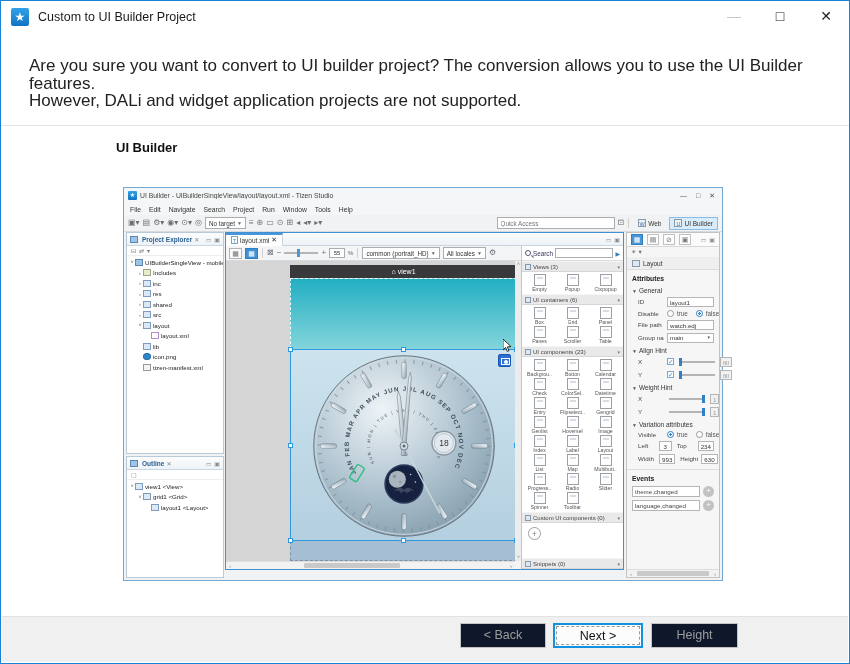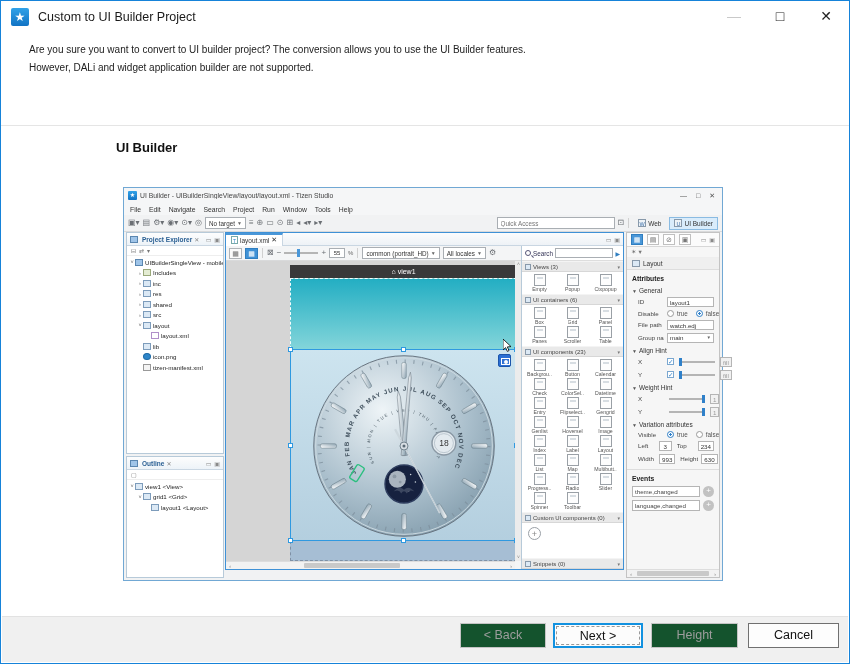--- a/index.html
+++ b/index.html
@@ -8,21 +8,21 @@
 
   
   .win{position:absolute;inset:0;border:1px solid #1683d9;background:#fff;}
   .titlebar{position:absolute;top:0;left:0;right:0;height:32px;display:flex;align-items:center;padding-left:10px;background:#fff;}
   .app-ico{width:18px;height:18px;border-radius:2px;background:linear-gradient(#31a2e8,#1173c4);
     color:#fff;font-size:12px;line-height:18px;text-align:center;}
   .wtitle{margin-left:9px;font-size:12.5px;color:#1a1a1a;}
   .winctl{position:absolute;right:0;top:0;height:32px;display:flex;}
   .winctl .wc{width:46px;text-align:center;line-height:30px;font-size:14px;color:#222;}
   .wc.min{color:#c9c9c9;}
-  .msg{position:absolute;left:28px;top:40px;font-size:10px;color:#222;line-height:17.5px;}
+  .msg{position:absolute;left:28px;top:56px;font-size:17px;color:#222;line-height:17.5px;}
   .hsep{position:absolute;left:0;right:0;top:124px;border-top:1px solid #e5e5e5;}
   .section-title{position:absolute;left:115px;top:139px;font-size:13px;font-weight:bold;color:#111;}
 
   
   .studio{position:absolute;left:122px;top:186px;width:600px;height:394px;border:1px solid #71a8d4;
     background:#f1f2f3;font-size:7px;color:#333;}
   .s-title{position:absolute;top:0;left:0;right:0;height:15px;display:flex;align-items:center;padding:0 4px;gap:3px;background:#f5f6f7;}
   .s-ico{width:9px;height:9px;background:linear-gradient(#31a2e8,#1173c4);border-radius:1px;color:#fff;font-size:6px;line-height:9px;text-align:center;flex:none;}
   .s-title-text{font-size:6.8px;color:#444;white-space:nowrap;overflow:hidden;flex:1;}
   .s-winctl{display:flex;gap:9px;padding-right:3px;color:#555;font-size:7px;}
@@ -155,21 +155,21 @@
   .erow{display:flex;align-items:center;gap:3px;padding:1.5px 5px;}
   .ein{flex:1;height:11px;border:1px solid #b5b5b5;background:#fff;font-size:6.2px;color:#444;line-height:10px;padding:0 2px;}
   .eplus{width:11px;height:11px;border-radius:50%;background:#c2c2c2;color:#fff;font-size:8px;line-height:10.5px;text-align:center;flex:none;}
   .prscroll{margin-top:auto;height:8px;background:#f2f2f2;border-top:1px solid #ddd;display:flex;align-items:center;}
   .prscroll .ha{width:8px;text-align:center;font-size:5px;color:#777;}
   .prthumb{height:5px;background:#c9c9c9;flex:1;margin:0 2px;border-radius:1px;}
 
   
   .btnbar{position:absolute;left:1px;right:1px;bottom:1px;height:46px;background:#f0f0f0;border-top:1px solid #e2e2e2;}
   .btn{position:absolute;top:6px;height:25px;font-size:12.5px;text-align:center;line-height:23px;}
-  .btn.disabled{background:#14532d;color:#9d9d9d;border:1px solid #c4c4c4;}
+  .btn.disabled{background:#0f172a;color:#9d9d9d;border:1px solid #c4c4c4;}
   .btn.focused{background:#fcfcfc;color:#111;border:2px solid #1191e0;outline:1px dashed #999;outline-offset:-4px;}
   .btn.normal{background:#fdfdfd;color:#111;border:1px solid #707070;}
   .b-back{left:458px;width:86px;}
   .b-next{left:551px;width:90px;}
   .b-finish{left:649px;width:87px;}
   .b-cancel{left:746px;width:91px;}
 </style>
 </head>
 <body>
 
@@ -180,21 +180,21 @@
     <div class="wtitle">Custom to UI Builder Project</div>
   </div>
   <div class="winctl">
     <span class="wc min">—</span>
     <span class="wc">□</span>
     <span class="wc">✕</span>
   </div>
 
   <div class="msg">
     <div>Are you sure you want to convert to UI builder project? The conversion allows you to use the UI Builder features.</div>
-    <div>However, DALi and widget application builder are not supported.</div>
+    <div>However, DALi and widget application projects are not supported.</div>
   </div>
   <div class="hsep"></div>
   <div class="section-title">UI Builder</div>
 
   <div class="studio">
 
     <div class="s-title">
       <div class="s-ico">★</div>
       <div class="s-title-text">UI Builder - UIBuilderSingleView/layout/layout.xml - Tizen Studio</div>
       <div class="s-winctl">
@@ -853,15 +853,14 @@
           <span class="ha">›</span>
         </div>
       </div>
     </div>
   </div>
 
   <div class="btnbar">
     <div class="btn disabled b-back">&lt; Back</div>
     <div class="btn focused b-next">Next &gt;</div>
     <div class="btn disabled b-finish">Height</div>
-    <div class="btn normal b-cancel">Cancel</div>
   </div>
 </div>
 
 </body></html>

